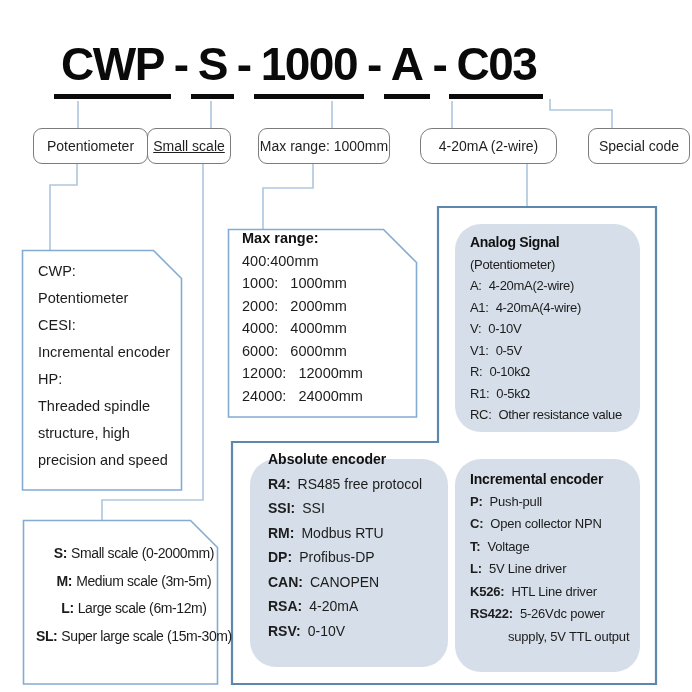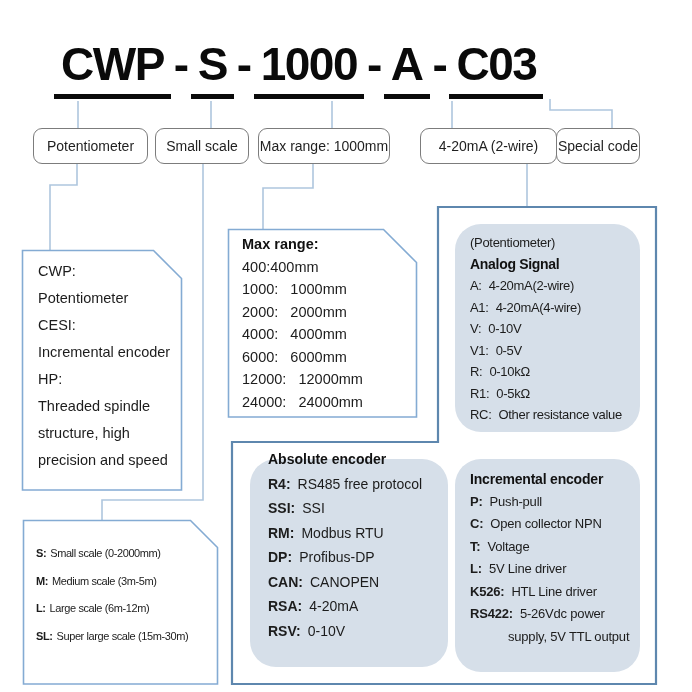--- a/index.html
+++ b/index.html
@@ -24,22 +24,22 @@
   .ln{white-space:nowrap;}
   .pre{white-space:pre;}
   .b{font-weight:normal;}
   .k{font-weight:bold;margin-right:7px;}
   .kr{margin-right:7px;}  
   .hdr{font-weight:bold;color:#111;}
 
   
   #seriesText{left:38px;top:231px;font-size:14.5px;line-height:27px;width:144px;}
   #seriesText .wrap{white-space:normal;}
-  #rangeText{left:242px;top:206px;font-size:14.5px;line-height:22.5px;}
-  #scaleText{left:36px;top:513px;font-size:11px;line-height:27.5px;letter-spacing:-0.4px;}
+  #rangeText{left:242px;top:200px;font-size:14.5px;line-height:22.5px;}
+  #scaleText{left:36px;top:513px;font-size:14px;line-height:27.5px;letter-spacing:-0.4px;text-align:center;}
   #scaleText .k{margin-right:4px;}
 
   
   .fill{position:absolute;background:#d6dfe9;border-radius:26px;z-index:2;}
   #analogFill{left:455px;top:197px;width:185px;height:208px;}
   #absoluteFill{left:250px;top:432px;width:198px;height:208px;}
   #incrementalFill{left:455px;top:432px;width:185px;height:213px;}
 
   #analogText{left:470px;top:205px;font-size:13px;line-height:21.5px;letter-spacing:-0.3px;width:168px;}
   #analogText .hdr{font-size:14px;}
@@ -79,24 +79,24 @@
     <span class="seg">S</span>
     <span class="dash">-</span>
     <span class="seg">1000</span>
     <span class="dash">-</span>
     <span class="seg">A</span>
     <span class="dash">-</span>
     <span class="seg">C03</span>
   </div>
 
   <div class="box-label" style="left:33px;width:115px;">Potentiometer</div>
-  <div class="box-label" style="left:155px;width:94px;">Small scale</div>
+  <div class="box-label" style="left:147px;width:84px;text-decoration:underline;">Small scale</div>
   <div class="box-label" style="left:258px;width:132px;">Max range: 1000mm</div>
-  <div class="box-label" style="left:420px;width:137px;">4-20mA (2-wire)</div>
-  <div class="box-label" style="left:556px;width:84px;text-align:center;">Special code</div>
+  <div class="box-label" style="left:420px;width:137px;border-radius:12px;">4-20mA (2-wire)</div>
+  <div class="box-label" style="left:588px;width:102px;text-align:center;">Special code</div>
 
   <div class="txt" id="seriesText">
     <div class="ln b">CWP:</div>
     <div class="ln">Potentiometer</div>
     <div class="ln b">CESI:</div>
     <div class="ln">Incremental encoder</div>
     <div class="ln b">HP:</div>
     <div class="ln wrap">Threaded spindle structure, high precision and speed</div>
   </div>
 
@@ -116,22 +116,22 @@
     <div class="ln"><span class="k">M:</span><span>Medium scale (3m-5m)</span></div>
     <div class="ln"><span class="k">L:</span><span>Large scale (6m-12m)</span></div>
     <div class="ln"><span class="k">SL:</span><span>Super large scale (15m-30m)</span></div>
   </div>
 
   <div class="fill" id="analogFill"></div>
   <div class="fill" id="absoluteFill"></div>
   <div class="fill" id="incrementalFill"></div>
 
   <div class="txt" id="analogText">
+    <div class="ln hdr">Analog Signal</div>
     <div class="ln">(Potentiometer)</div>
-    <div class="ln hdr">Analog Signal</div>
     <div class="ln"><span class="kr">A:</span><span>4-20mA(2-wire)</span></div>
     <div class="ln"><span class="kr">A1:</span><span>4-20mA(4-wire)</span></div>
     <div class="ln"><span class="kr">V:</span><span>0-10V</span></div>
     <div class="ln"><span class="kr">V1:</span><span>0-5V</span></div>
     <div class="ln"><span class="kr">R:</span><span>0-10kΩ</span></div>
     <div class="ln"><span class="kr">R1:</span><span>0-5kΩ</span></div>
     <div class="ln"><span class="kr">RC:</span><span>Other resistance value</span></div>
   </div>
 
   <div class="txt" id="absoluteText">

